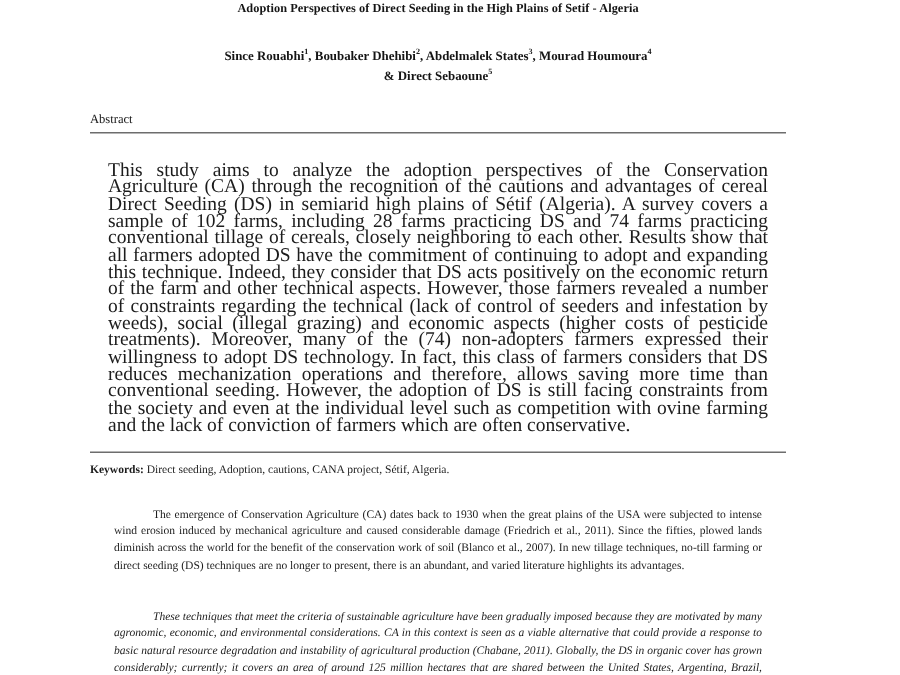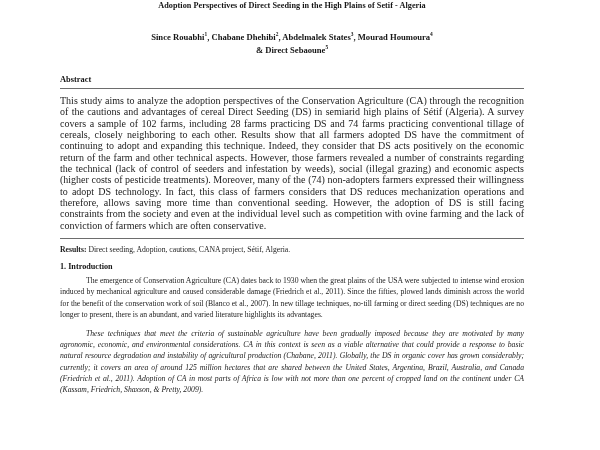--- a/index.html
+++ b/index.html
@@ -49,37 +49,37 @@
     line-height: 0;
   }
   .authors-line2 {
     display: block;
   }
   
   .abstract-wrap {
     margin-top: 18px;
   }
   .abstract-heading {
-    font-weight: bold;
+    font-weight: normal;
     font-size: 8.4px;
     line-height: 11px;
     margin: 0 0 3px 0;
     color: #151515;
   }
   .rule {
     height: 1px;
     background: #6d6d6d;
     width: 100%;
     margin: 0;
   }
   .abstract-body {
-    font-size: 10px;
+    font-size: 13px;
     line-height: 11.35px;
     text-align: justify;
-    margin: 0;
+    margin: 12px;
     padding-top: 6px;
     color: #1c1c1c;
     hyphens: none;
   }
   .keywords-rule {
     margin-top: 7px;
   }
   .keywords {
     font-size: 7.7px;
     line-height: 11px;
@@ -96,58 +96,57 @@
     font-size: 8.2px;
     line-height: 11px;
     margin: 0;
     padding-top: 6px;
     color: #151515;
   }
   .body-par {
     font-size: 7.7px;
     line-height: 11.35px;
     text-align: justify;
-    margin: 0;
+    margin: 16px;
     padding-top: 3px;
     text-indent: 26px;
     color: #1c1c1c;
   }
   .body-par.second {
     padding-top: 7px;
     font-style: italic;
   }
 </style>
 </head>
 <body>
 
 <div class="page">
 
   <div class="title">Adoption Perspectives of Direct Seeding in the High Plains of Setif - Algeria</div>
 
   <div class="authors">
     <span>
       <span>Since Rouabhi</span><sup>1</sup>,
-      <span>Chabane Dhehibi</span><sup>2</sup>,
+      <span>Boubaker Dhehibi</span><sup>2</sup>,
       <span>Abdelmalek States</span><sup>3</sup>,
       <span>Mourad Houmoura</span><sup>4</sup>
     </span>
     <span class="authors-line2">&amp;
       <span>Direct Sebaoune</span><sup>5</sup>
     </span>
   </div>
 
   <div class="abstract-wrap">
     <div class="abstract-heading">Abstract</div>
     <div class="rule"></div>
     <p class="abstract-body">This study aims to analyze the adoption perspectives of the Conservation Agriculture (CA) through the recognition of the cautions and advantages of cereal Direct Seeding (DS) in semiarid high plains of Sétif (Algeria). A survey covers a sample of 102 farms, including 28 farms practicing DS and 74 farms practicing conventional tillage of cereals, closely neighboring to each other. Results show that all farmers adopted DS have the commitment of continuing to adopt and expanding this technique. Indeed, they consider that DS acts positively on the economic return of the farm and other technical aspects. However, those farmers revealed a number of constraints regarding the technical (lack of control of seeders and infestation by weeds), social (illegal grazing) and economic aspects (higher costs of pesticide treatments). Moreover, many of the (74) non-adopters farmers expressed their willingness to adopt DS technology. In fact, this class of farmers considers that DS reduces mechanization operations and therefore, allows saving more time than conventional seeding. However, the adoption of DS is still facing constraints from the society and even at the individual level such as competition with ovine farming and the lack of conviction of farmers which are often conservative.</p>
     <div class="rule keywords-rule"></div>
     <p class="keywords">
-      <b>Results:</b><span> Direct seeding, Adoption, cautions, CANA project, Sétif, Algeria.</span>
+      <b>Keywords:</b><span> Direct seeding, Adoption, cautions, CANA project, Sétif, Algeria.</span>
     </p>
   </div>
 
-  <div class="section-heading">1. Introduction</div>
 
   <p class="body-par">The emergence of Conservation Agriculture (CA) dates back to 1930 when the great plains of the USA were subjected to intense wind erosion induced by mechanical agriculture and caused considerable damage (Friedrich et al., 2011). Since the fifties, plowed lands diminish across the world for the benefit of the conservation work of soil (Blanco et al., 2007). In new tillage techniques, no-till farming or direct seeding (DS) techniques are no longer to present, there is an abundant, and varied literature highlights its advantages.</p>
 
   <p class="body-par second">These techniques that meet the criteria of sustainable agriculture have been gradually imposed because they are motivated by many agronomic, economic, and environmental considerations. CA in this context is seen as a viable alternative that could provide a response to basic natural resource degradation and instability of agricultural production (Chabane, 2011). Globally, the DS in organic cover has grown considerably; currently; it covers an area of around 125 million hectares that are shared between the United States, Argentina, Brazil, Australia, and Canada (Friedrich et al., 2011). Adoption of CA in most parts of Africa is low with not more than one percent of cropped land on the continent under CA (Kassam, Friedrich, Shaxson, &amp; Pretty, 2009).</p>
 
 </div>
 
 </body></html>

